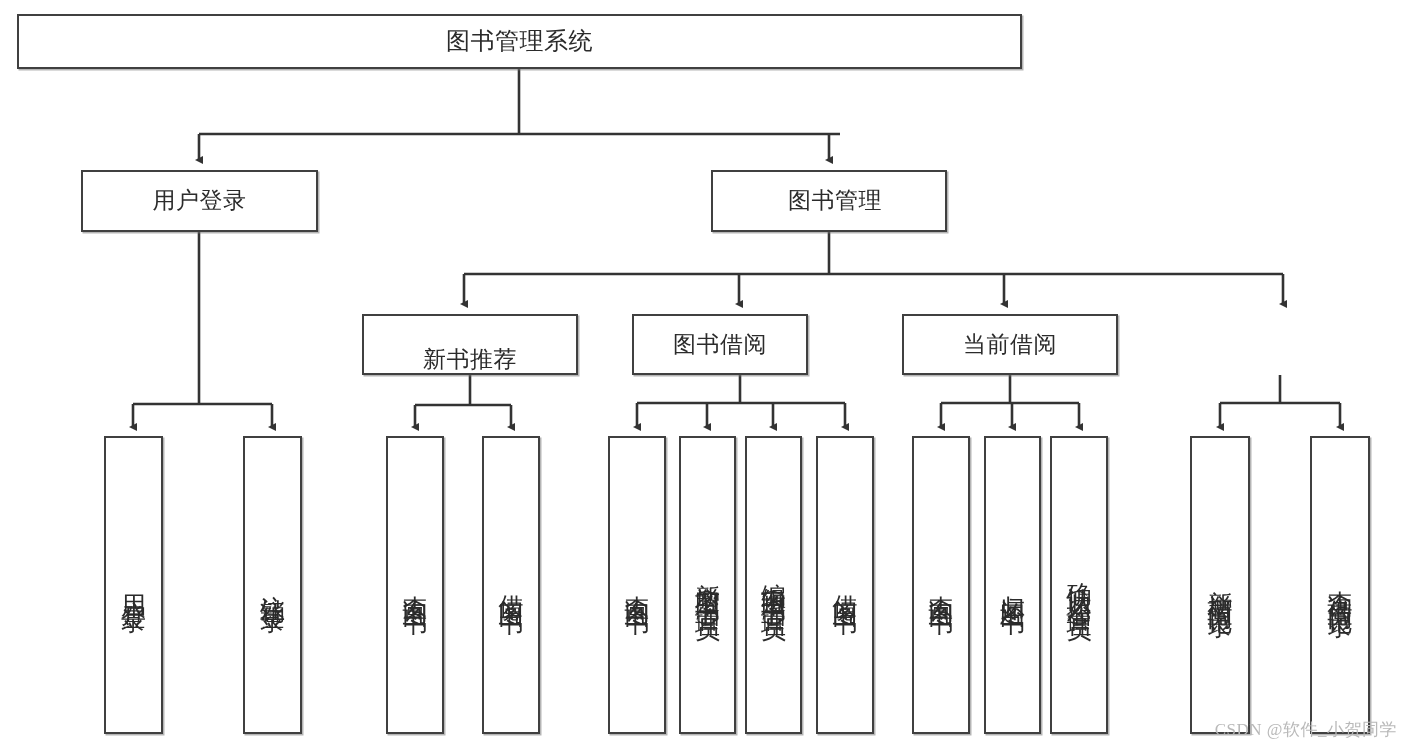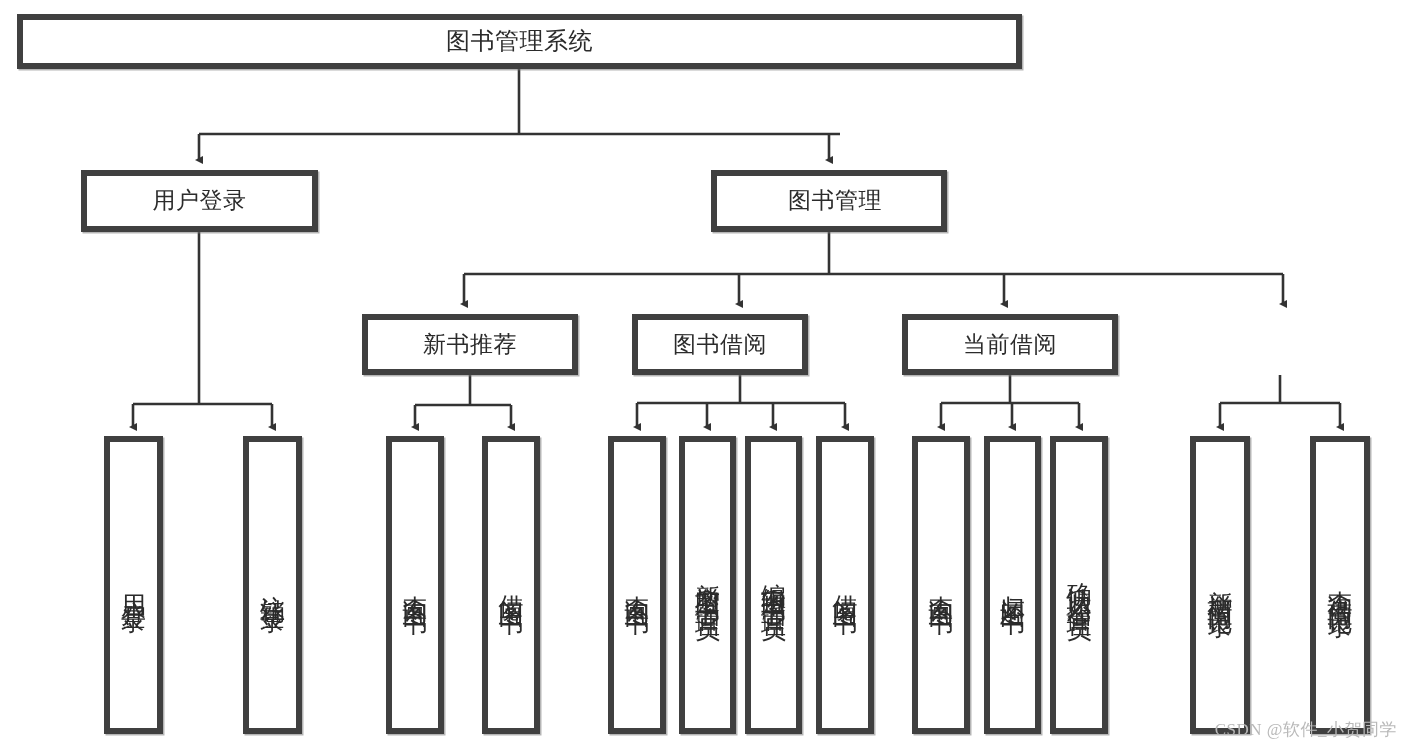--- a/index.html
+++ b/index.html
@@ -23,21 +23,21 @@
     left: 0;
     top: 0;
     width: 1405px;
     height: 747px;
     pointer-events: none;
   }
   .node {
     position: absolute;
     box-sizing: border-box;
     background: #ffffff;
-    border: 6px solid #404040;
+    border: 2px solid #404040;
     box-shadow: 1.5px 1.5px 0 rgba(120,120,120,0.55);
     display: flex;
     align-items: center;
     justify-content: center;
     color: #2b2b2b;
   }
   .node .label {
     line-height: 1.18;
     text-align: center;
     white-space: nowrap;
@@ -133,21 +133,21 @@
     <span class="label">图书管理系统</span>
   </div>
 
   <div class="node horiz" style="left:81px; top:170px; width:237px; height:62px;">
     <span class="label">用户登录</span>
   </div>
   <div class="node horiz" style="left:711px; top:170px; width:236px; height:62px;padding-left:12px;">
     <span class="label">图书管理</span>
   </div>
 
-  <div class="node horiz" style="left:362px; top:314px; width:216px; height:61px;">
+  <div class="node horiz" style="left:362px; top:314px; width:216px; height:61px;align-items:flex-end;">
     <span class="label">新书推荐</span>
   </div>
   <div class="node horiz" style="left:632px; top:314px; width:176px; height:61px;">
     <span class="label">图书借阅</span>
   </div>
   <div class="node horiz" style="left:902px; top:314px; width:216px; height:61px;">
     <span class="label">当前借阅</span>
   </div>
 
   <div class="node vert" style="left:104px; top:436px; width:59px; height:298px;">

